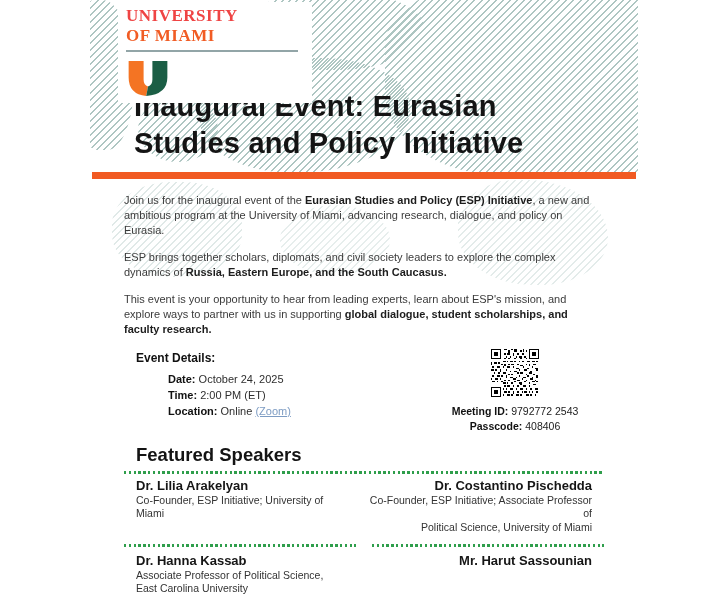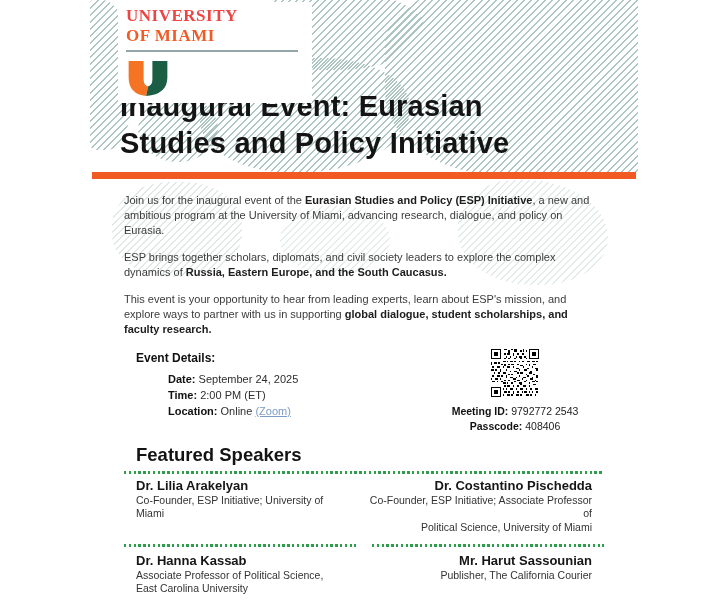--- a/index.html
+++ b/index.html
@@ -17,21 +17,21 @@
   .blob7{left:368px;top:180px;width:150px;height:105px;opacity:.34;border-radius:40% 55% 45% 50%;}
   .blob8{left:190px;top:205px;width:110px;height:70px;opacity:.3;border-radius:50%;}
 
   .header{position:relative;height:172px;}
   .logo-block{position:absolute;left:28px;top:2px;background:#fff;padding:4px 14px 6px 8px;z-index:3;}
   .um-line1{font-family:"Liberation Serif",serif;font-weight:bold;font-size:17px;letter-spacing:.5px;color:#ef4444;}
   .um-line2{font-family:"Liberation Serif",serif;font-weight:bold;font-size:17px;letter-spacing:.5px;color:#f15c24;}
   .um-rule{border-bottom:2px solid #92a5a7;width:172px;margin-top:4px;}
   .u-logo{margin-top:8px;display:block;}
 
-  .title{position:absolute;left:30px;top:88px;z-index:2;font-size:29px;font-weight:bold;color:#141414;line-height:37px;letter-spacing:.2px;}
+  .title{position:absolute;left:44px;top:88px;z-index:2;font-size:29px;font-weight:bold;color:#141414;line-height:37px;letter-spacing:.2px;}
   .orange-bar{position:relative;z-index:2;height:7px;background:#f15a22;margin:0 2px 0 2px;}
 
   .content{position:relative;z-index:2;padding:2px 34px 0 34px;}
   .para{font-size:11px;line-height:15px;color:#3b3b3b;margin:12px 0 0 0;}
   .para b{color:#1d1d1d;}
 
   .event-row{display:flex;margin-top:12px;justify-content:space-between;}
   .event-left{flex:1;}
   .ed-heading{font-size:12px;font-weight:bold;color:#111;margin:2px 0 6px 12px;}
   .ed-lines{margin-left:44px;font-size:11px;line-height:16px;color:#2e2e2e;}
@@ -88,21 +88,21 @@
   <div class="content">
 
     <p class="para"><span>Join us for the inaugural event of the </span><b>Eurasian Studies and Policy (ESP) Initiative</b><span>, a new and ambitious program at the University of Miami, advancing research, dialogue, and policy on Eurasia.</span></p>
     <p class="para"><span>ESP brings together scholars, diplomats, and civil society leaders to explore the complex dynamics of </span><b>Russia, Eastern Europe, and the South Caucasus.</b><span></span></p>
     <p class="para"><span>This event is your opportunity to hear from leading experts, learn about ESP's mission, and explore ways to partner with us in supporting </span><b>global dialogue, student scholarships, and faculty research.</b><span></span></p>
 
     <div class="event-row">
       <div class="event-left">
         <div class="ed-heading">Event Details:</div>
         <div class="ed-lines">
-          <div><b>Date:</b><span> September 24, 2025</span></div>
+          <div><b>Date:</b><span> October 24, 2025</span></div>
           <div><b>Time:</b><span> 2:00 PM (ET)</span></div>
           <div><b>Location:</b><span> Online </span><a class="zoom-link">(Zoom)</a></div>
         </div>
       </div>
       <div class="event-right">
         <svg class="qr" width="48" height="48" viewBox="0 0 33 33" shape-rendering="crispEdges">
           <rect width="33" height="33" fill="#fff"></rect>
           <path fill="#000" d="M0 0h7v7H0z M26 0h7v7h-7z M0 26h7v7H0z"></path>
           <path fill="#fff" d="M1 1h5v5H1z M27 1h5v5h-5z M1 27h5v5H1z"></path>
           <path fill="#000" d="M2 2h3v3H2z M28 2h3v3h-3z M2 28h3v3H2z"></path>
@@ -134,18 +134,17 @@
     </div>
 
     <div class="speaker-row">
       <div class="sp-left">
         <div class="sp-name">Dr. Hanna Kassab</div>
         <div class="sp-desc">Associate Professor of Political Science,
 East Carolina University</div>
       </div>
       <div class="sp-right">
         <div class="sp-name">Mr. Harut Sassounian</div>
-        <div class="sp-desc">Publisher, The California Courier</div>
       </div>
     </div>
 
   </div>
 </div>
 
 </body></html>

